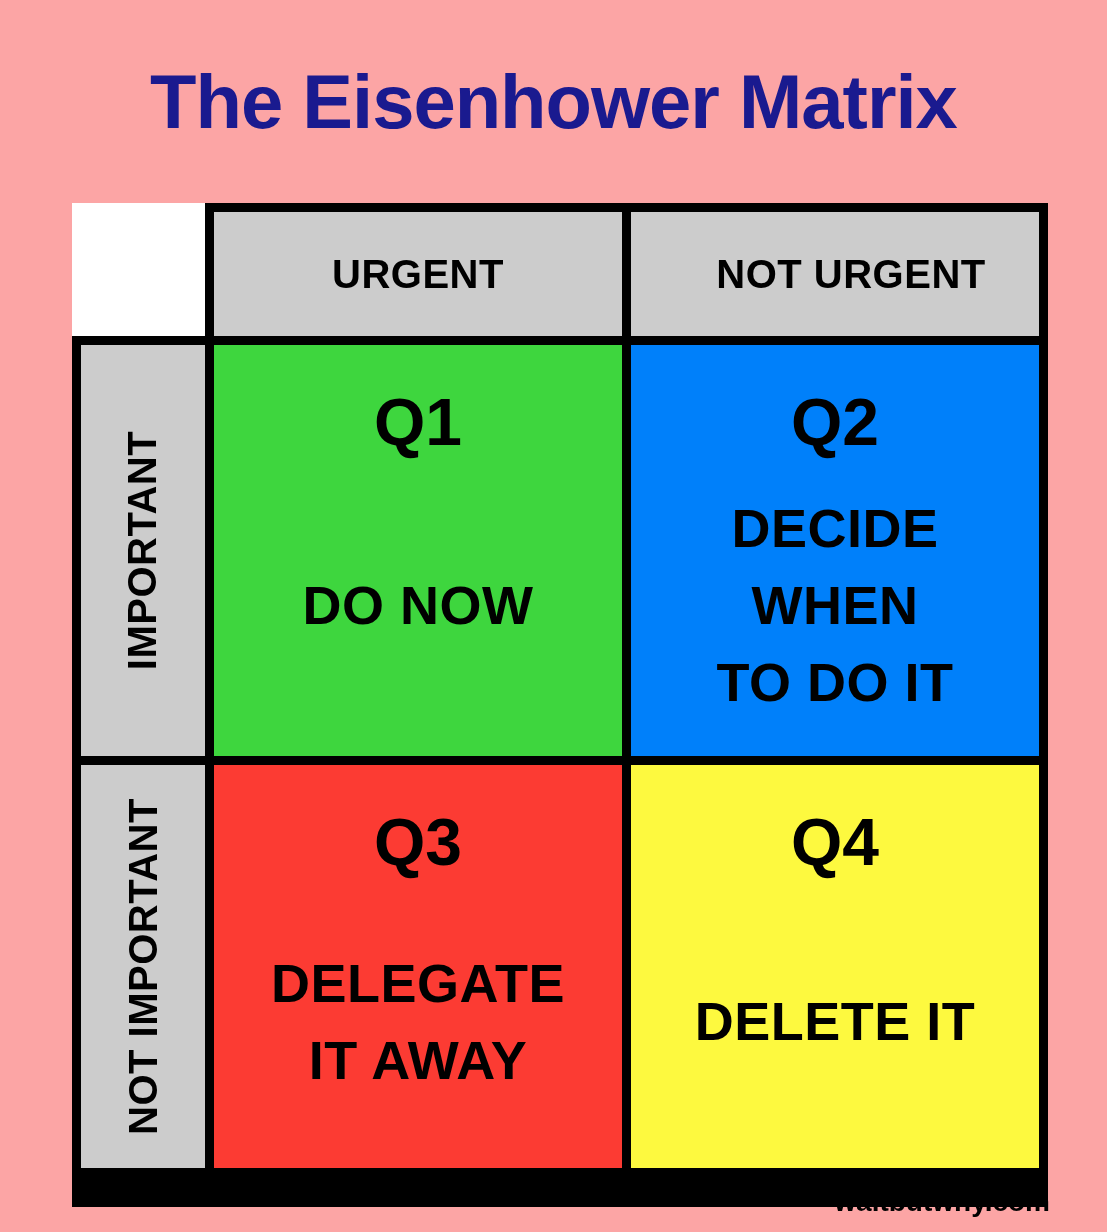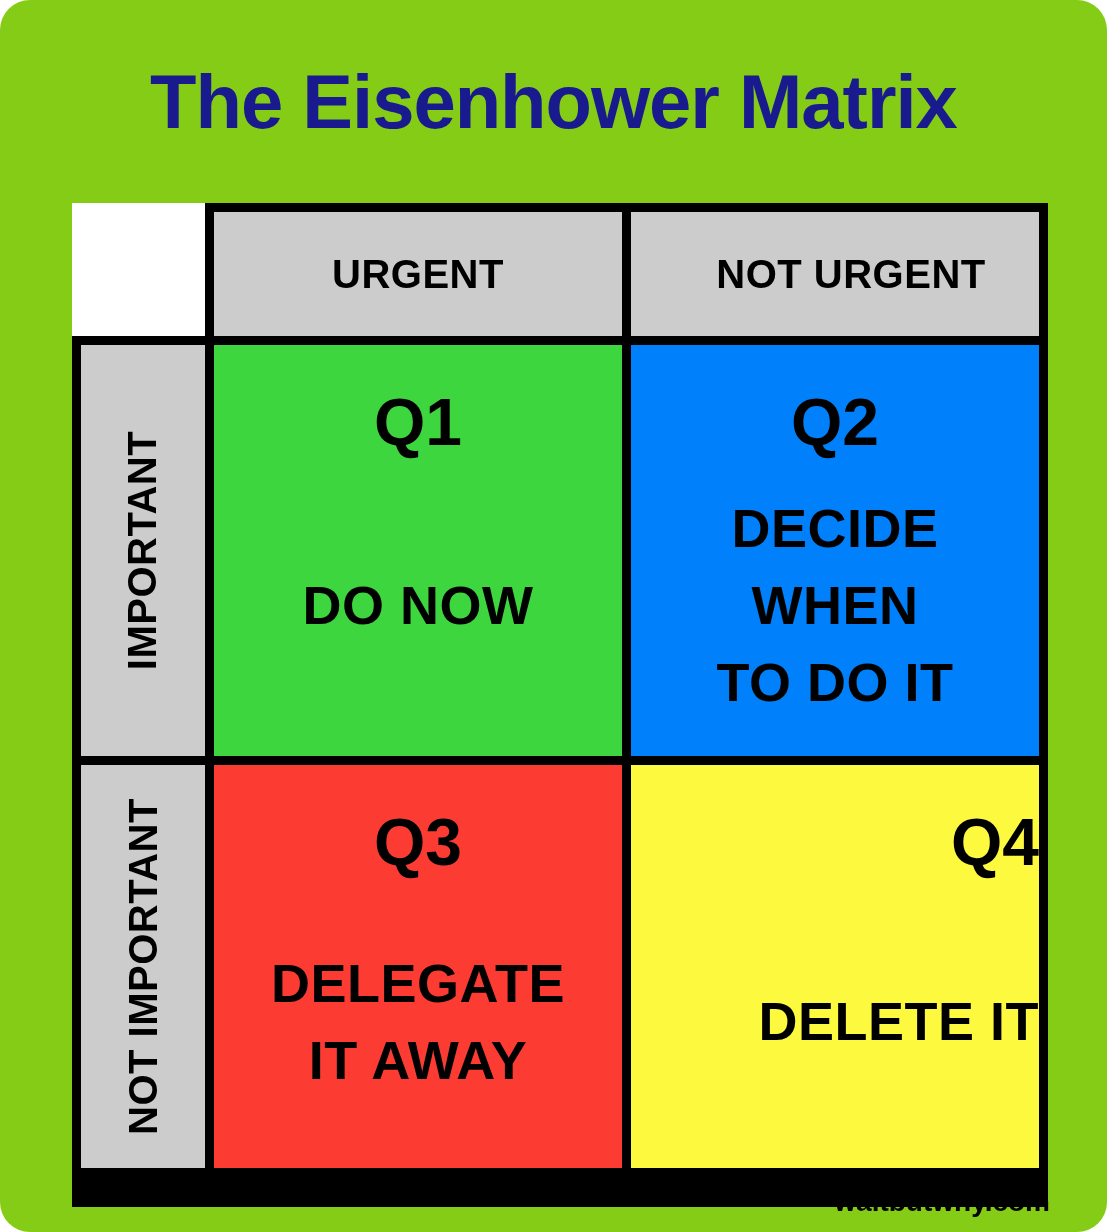--- a/index.html
+++ b/index.html
@@ -6,23 +6,22 @@
   html, body { background: #ffffff; }
   body {
     font-family: "Liberation Sans", sans-serif;
     font-weight: bold;
     color: #000000;
   }
   .page {
     position: relative;
     width: 1107px;
     height: 1232px;
-    background: #84cc16;
+    background: #fca5a5;
     overflow: hidden;
-    border-radius: 30px;
   }
   .title {
     position: absolute;
     left: 0; right: 0;
     top: 58px;
     text-align: center;
     font-size: 76px;
     font-weight: bold;
     letter-spacing: -1px;
   }
@@ -132,21 +131,21 @@
     </div>
 
     <div class="cell" style="background: rgb(252, 59, 51);">
       <div class="qlabel">Q3</div>
       <div class="action-wrap">
         <div class="action">DELEGATE
 IT AWAY</div>
       </div>
     </div>
 
-    <div class="cell" style="background: rgb(253, 249, 63); align-items: flex-end;">
+    <div class="cell" style="background: rgb(253, 249, 63);">
       <div class="qlabel">Q4</div>
       <div class="action-wrap">
         <div class="action">DELETE IT</div>
       </div>
     </div>
 
   </div>
 
   <div class="footer">waitbutwhy.com</div>
 

